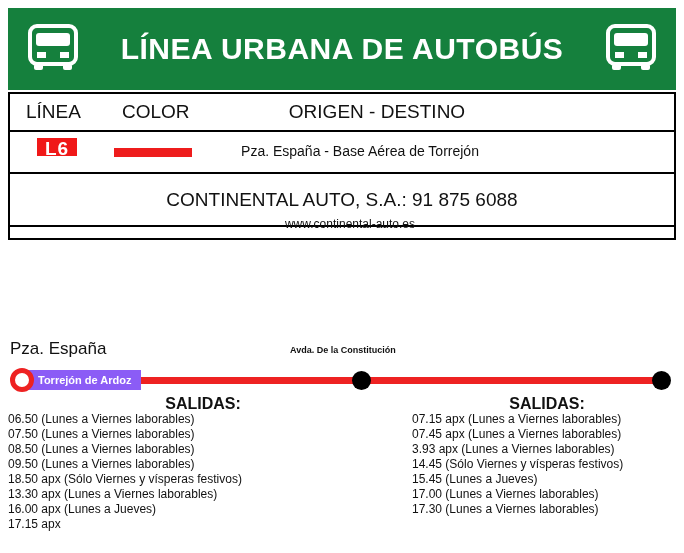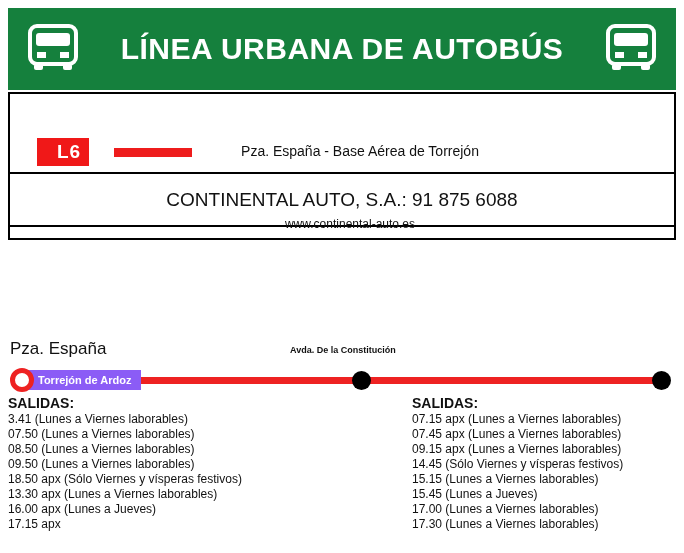--- a/index.html
+++ b/index.html
@@ -111,26 +111,25 @@
     text-align: center;
     font-size: 19px;
     color: #111111;
     padding-left: 70px;
     box-sizing: border-box;
   }
 
   .line-badge {
     position: absolute;
     left: 27px; top: 6px;
-    width: 40px; height: 28px;
+    width: 40px; height: 18px;
     background: #f01818;
     display: flex;
-    align-items: center;
+    align-items: flex-start;
     justify-content: center;
-    padding-left: 12px;
   }
   .line-badge span {
     color: #ffffff;
     font-size: 19px;
     font-weight: bold;
     letter-spacing: 1px;
   }
   .color-swatch {
     position: absolute;
     left: 104px; top: 16px;
@@ -245,22 +244,23 @@
     position: absolute;
     top: 396px;
     font-size: 12px;
     color: #111111;
     line-height: 15px;
   }
   .dep-left { left: 8px; width: 390px; }
   .dep-right { left: 412px; width: 270px; }
   .dep-title {
     font-weight: bold;
-    font-size: 14px;
+    font-size: 16px;
     margin-bottom: 1px;
+    text-align: center;
   }
   .dep-item { white-space: nowrap; }
 </style>
 </head>
 <body>
 
 <div class="banner">
   <span class="bus-icon left">
     <svg width="54" height="54" viewBox="0 0 54 54">
       <rect x="4" y="4" width="46" height="38" rx="7" fill="none" stroke="#ffffff" stroke-width="4"></rect>
@@ -279,20 +279,25 @@
       <rect x="11" y="30" width="9" height="6" fill="#ffffff"></rect>
       <rect x="34" y="30" width="9" height="6" fill="#ffffff"></rect>
       <rect x="8" y="42" width="9" height="6" rx="2" fill="#ffffff"></rect>
       <rect x="37" y="42" width="9" height="6" rx="2" fill="#ffffff"></rect>
     </svg>
   </span>
 </div>
 
 <div class="table-box">
 
+  <div class="row-hdr">
+    <div class="th-linea">LÍNEA</div>
+    <div class="th-color">COLOR</div>
+    <div class="th-origen">ORIGEN - DESTINO</div>
+  </div>
 
   <div class="row-data">
     <div class="line-badge">
       <span>L6</span>
     </div>
     <div class="color-swatch"></div>
     <div class="origin-dest">Pza. España - Base Aérea de Torrejón</div>
   </div>
 
   <div class="row-phone">
@@ -315,33 +320,32 @@
   <div class="stop-label lbl-mid">Avda. De la Constitución</div>
 </div>
 
 <div class="marker">
   <div class="marker-pill">Torrejón de Ardoz</div>
   <div class="marker-ring"></div>
 </div>
 
 <div class="dep dep-left">
   <div class="dep-title">SALIDAS:</div>
-  <div class="dep-item">3.41 (Lunes a Viernes laborables)</div>
+  <div class="dep-item">06.50 (Lunes a Viernes laborables)</div>
   <div class="dep-item">07.50 (Lunes a Viernes laborables)</div>
   <div class="dep-item">08.50 (Lunes a Viernes laborables)</div>
   <div class="dep-item">09.50 (Lunes a Viernes laborables)</div>
   <div class="dep-item">18.50 apx (Sólo Viernes y vísperas festivos)</div>
   <div class="dep-item">13.30 apx (Lunes a Viernes laborables)</div>
   <div class="dep-item">16.00 apx (Lunes a Jueves)</div>
   <div class="dep-item">17.15 apx</div>
 </div>
 
 <div class="dep dep-right">
   <div class="dep-title">SALIDAS:</div>
   <div class="dep-item">07.15 apx (Lunes a Viernes laborables)</div>
   <div class="dep-item">07.45 apx (Lunes a Viernes laborables)</div>
-  <div class="dep-item">09.15 apx (Lunes a Viernes laborables)</div>
+  <div class="dep-item">3.93 apx (Lunes a Viernes laborables)</div>
   <div class="dep-item">14.45 (Sólo Viernes y vísperas festivos)</div>
-  <div class="dep-item">15.15 (Lunes a Viernes laborables)</div>
   <div class="dep-item">15.45 (Lunes a Jueves)</div>
   <div class="dep-item">17.00 (Lunes a Viernes laborables)</div>
   <div class="dep-item">17.30 (Lunes a Viernes laborables)</div>
 </div>
 
 </body></html>

